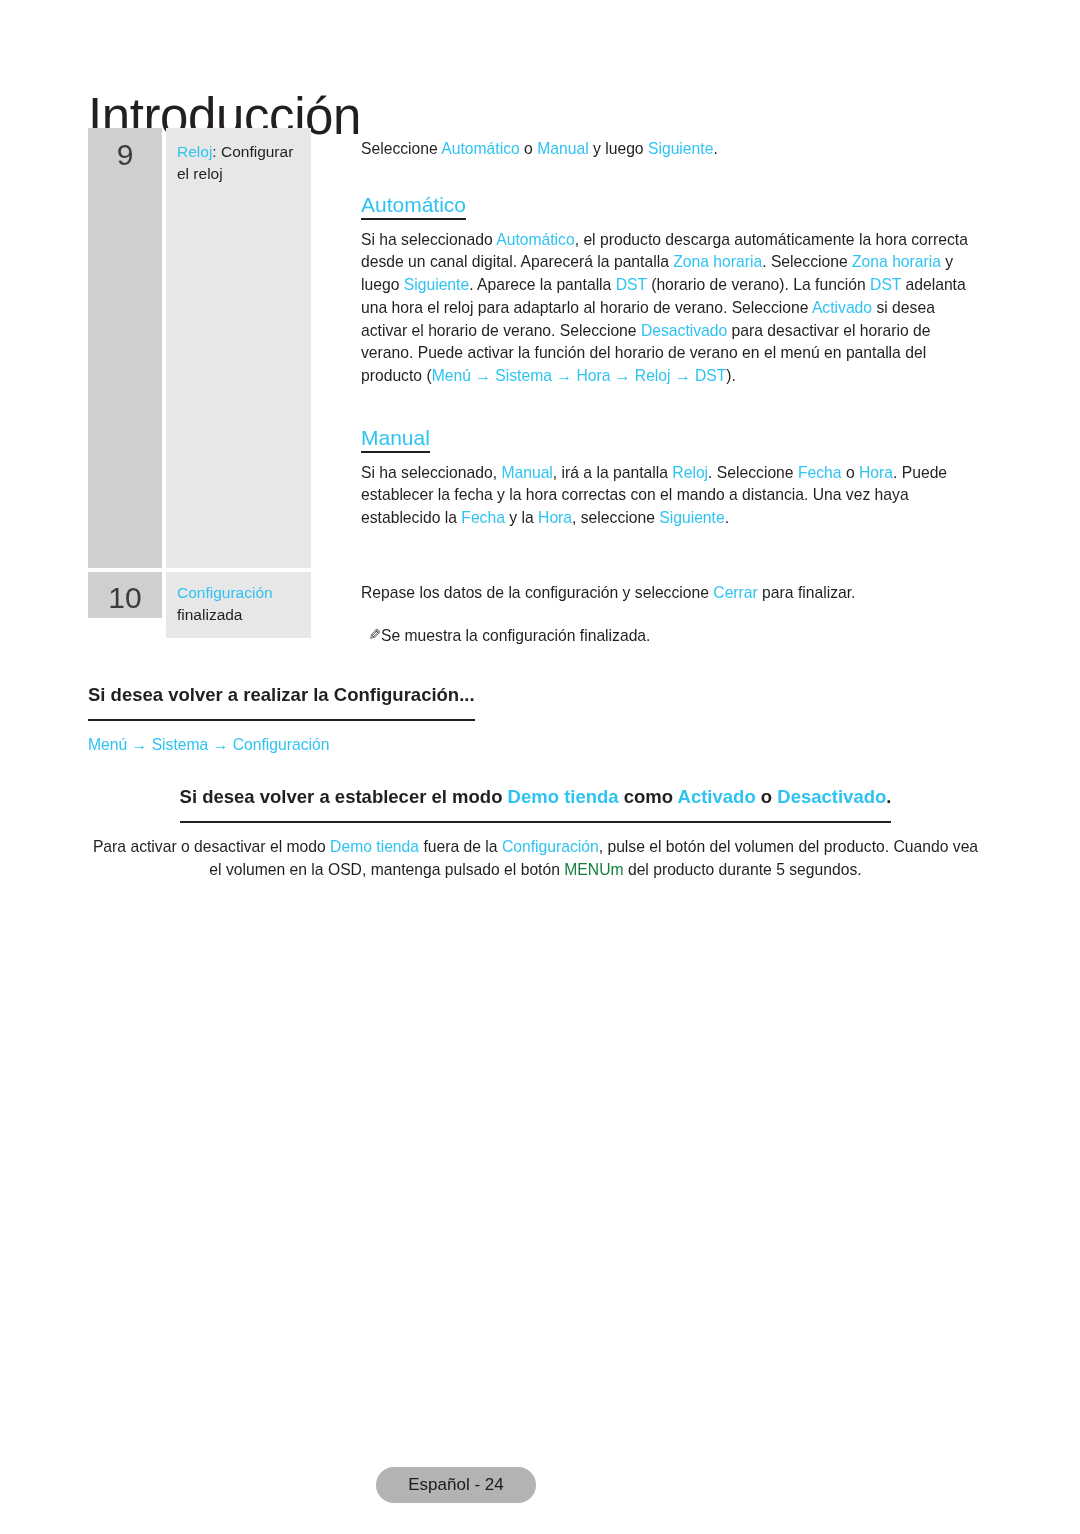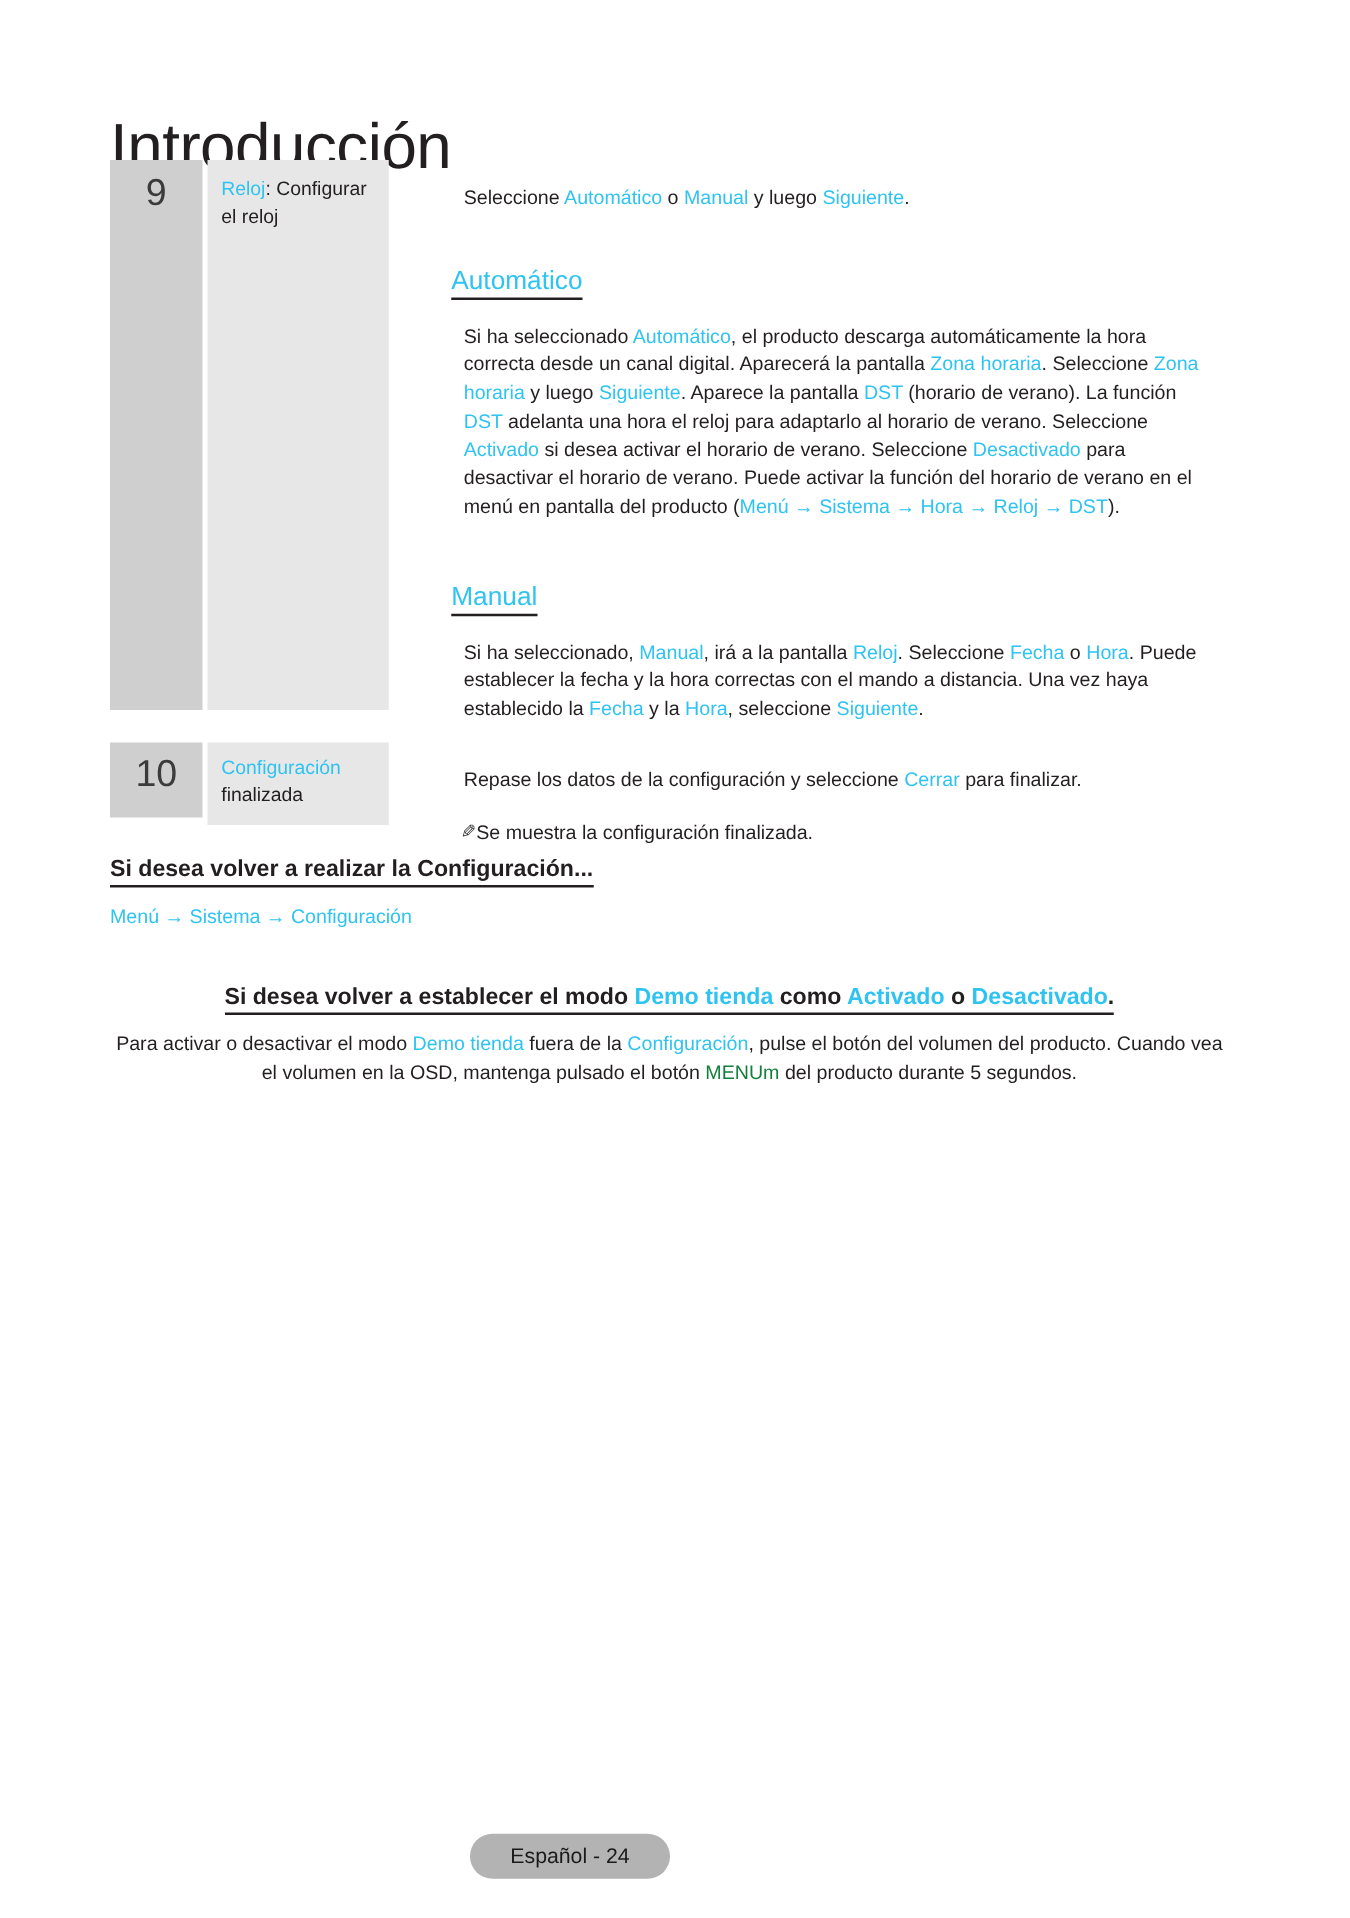--- a/index.html
+++ b/index.html
@@ -70,26 +70,26 @@
     color: #231f20;
   }
   .step-body {
     flex: 1;
     padding-left: 50px;
     padding-top: 10px;
     box-sizing: border-box;
   }
   .row-9 .step-num { height: 440px; }
   .row-9 .step-label { height: 440px; }
-  .row-10 .step-num { height: 60px; padding-top: 10px; }
+  .row-10 .step-num { height: 46px; padding-top: 10px; }
   .row-10 .step-label { height: 66px; padding-top: 10px; }
 
   
   p.body {
-    margin: 10px;
+    margin: 0;
     font-size: 15.7px;
     line-height: 1.445;
     color: #231f20;
   }
   .cy { color: #2fc3f2; }
   .gr { color: #15803d; }
 
   .sub-head {
     margin: 38px 0 9px 0;
     font-size: 21px;
@@ -124,21 +124,21 @@
     position: absolute;
     left: 88px;
     width: 895px;
   }
   .sec-head {
     font-size: 18.5px;
     font-weight: bold;
     color: #231f20;
     display: inline-block;
     border-bottom: 2.5px solid #231f20;
-    padding-bottom: 2px;
+    padding-bottom: 13px;
     line-height: 1.25;
     margin: 0;
   }
   .sec-body {
     margin: 13px 0 0 0;
     font-size: 15.7px;
     line-height: 1.445;
   }
   .path-line {
     margin: 13px 0 0 0;

